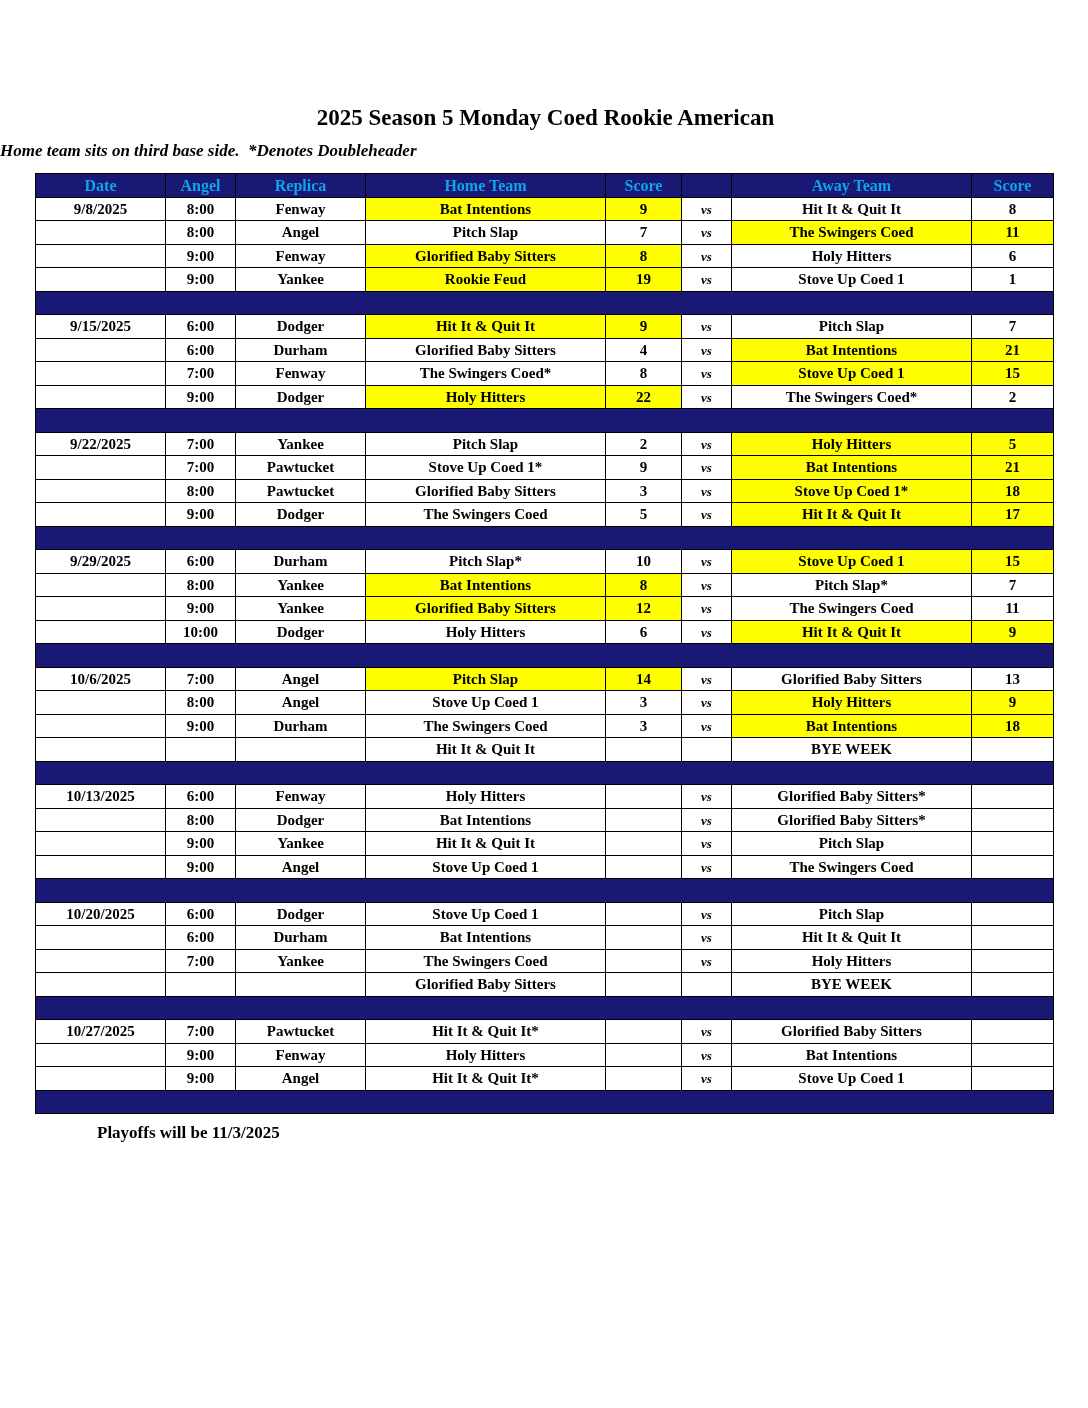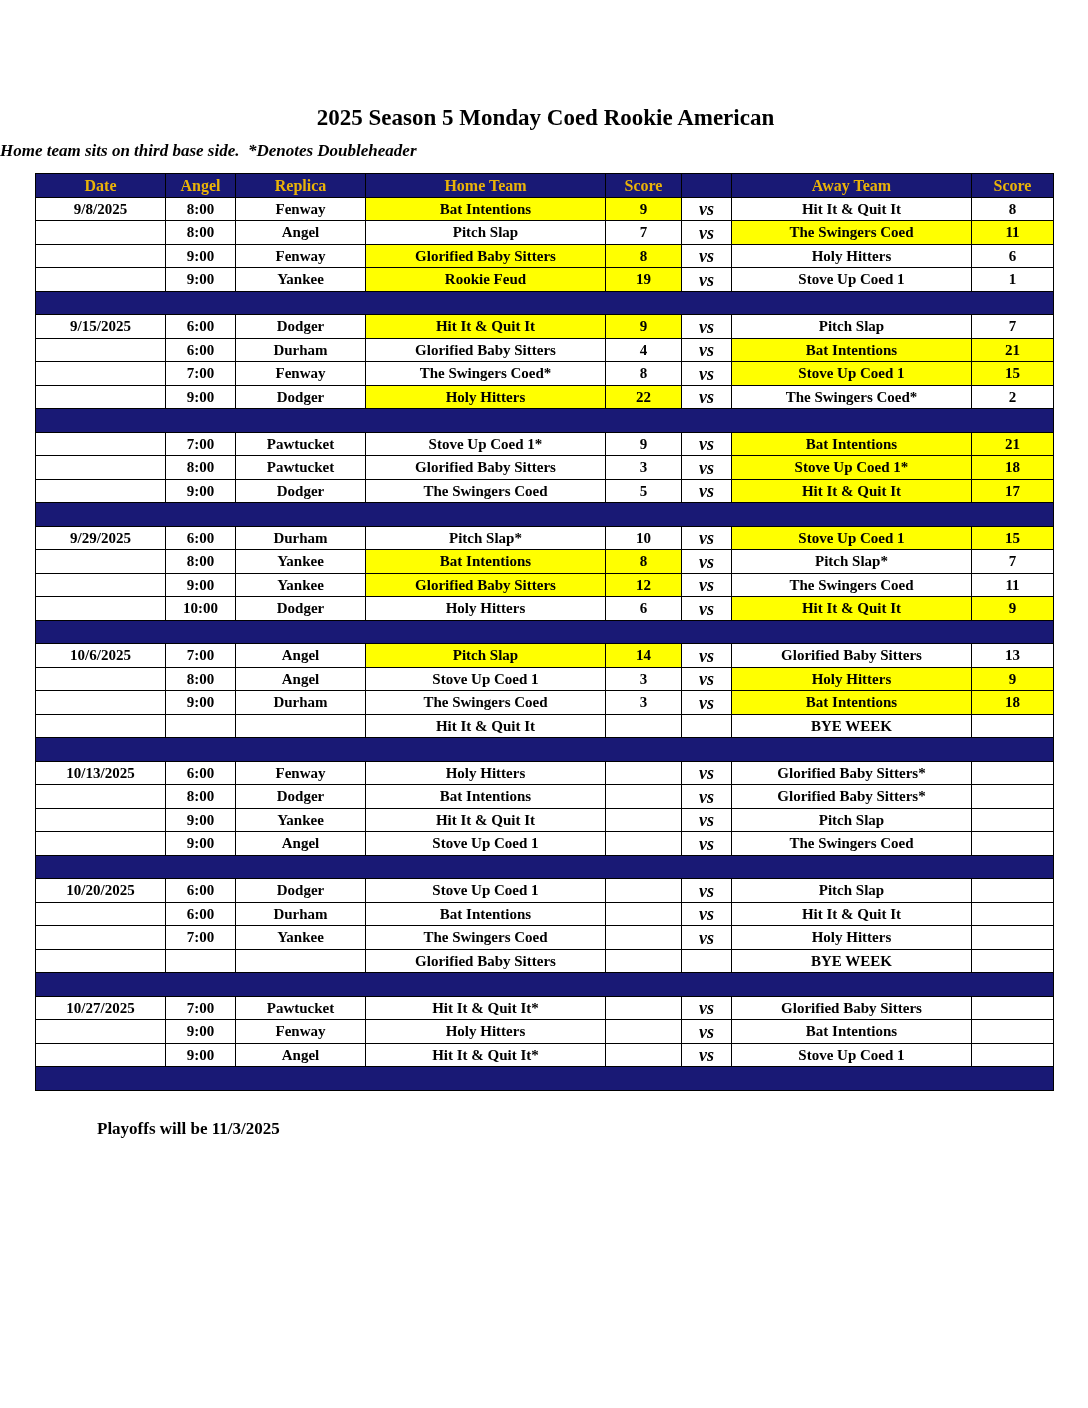--- a/index.html
+++ b/index.html
@@ -50,33 +50,33 @@
     text-align: center;
     vertical-align: middle;
     font-weight: bold;
     font-size: 15px;
     line-height: 1;
     white-space: nowrap;
     overflow: hidden;
   }
   .schedule thead th {
     background: var(--navy, #191975);
-    color: #eab308;
+    color: #0ea5e9;
     font-size: 16px;
   }
   .sep-row td {
     background: var(--navy, #191975);
     border-color: #000;
   }
   td.hl { background: var(--hl, #FFFF00); }
-  td.c-vs { font-style: italic; font-size: 18px; }
+  td.c-vs { font-style: italic; font-size: 13px; }
   .footer-note {
     font-size: 17px;
     font-weight: bold;
-    margin: 28px 0 0 97px;
+    margin: 9px 0 0 97px;
   }
 </style>
 </head>
 <body>
 
 <div class="page">
   <h2 class="subtitle">2025 Season 5 Monday Coed Rookie American</h2>
   <p class="note">Home team sits on third base side.  *Denotes Doubleheader</p>
 
   <table class="schedule">
@@ -183,20 +183,30 @@
           <td class="c-home hl">Holy Hitters</td>
           <td class="c-score hl">22</td>
           <td class="c-vs">vs</td>
           <td class="c-away">The Swingers Coed*</td>
           <td class="c-score">2</td>
         </tr>
         <tr class="sep-row">
           <td colspan="8"></td>
         </tr>
         <tr>
+          <td class="c-date">9/22/2025</td>
+          <td class="c-time">7:00</td>
+          <td class="c-replica">Yankee</td>
+          <td class="c-home">Pitch Slap</td>
+          <td class="c-score">2</td>
+          <td class="c-vs">vs</td>
+          <td class="c-away hl">Holy Hitters</td>
+          <td class="c-score hl">5</td>
+        </tr>
+        <tr>
           <td class="c-date"></td>
           <td class="c-time">7:00</td>
           <td class="c-replica">Pawtucket</td>
           <td class="c-home">Stove Up Coed 1*</td>
           <td class="c-score">9</td>
           <td class="c-vs">vs</td>
           <td class="c-away hl">Bat Intentions</td>
           <td class="c-score hl">21</td>
         </tr>
         <tr>

